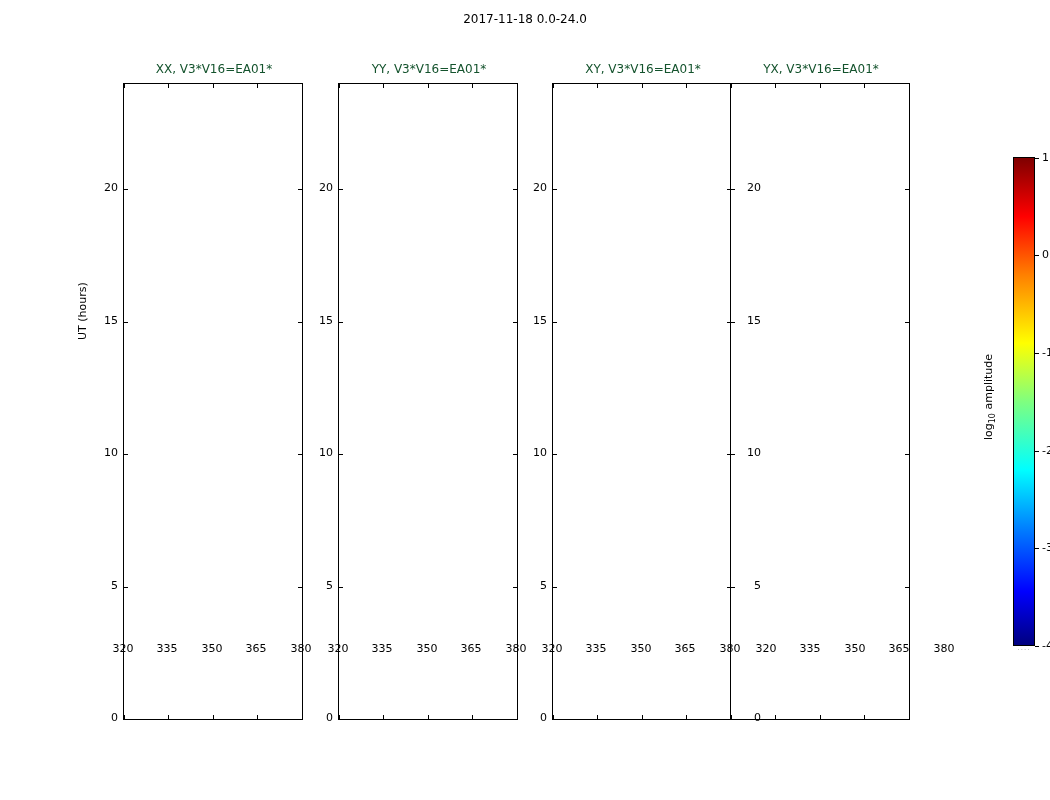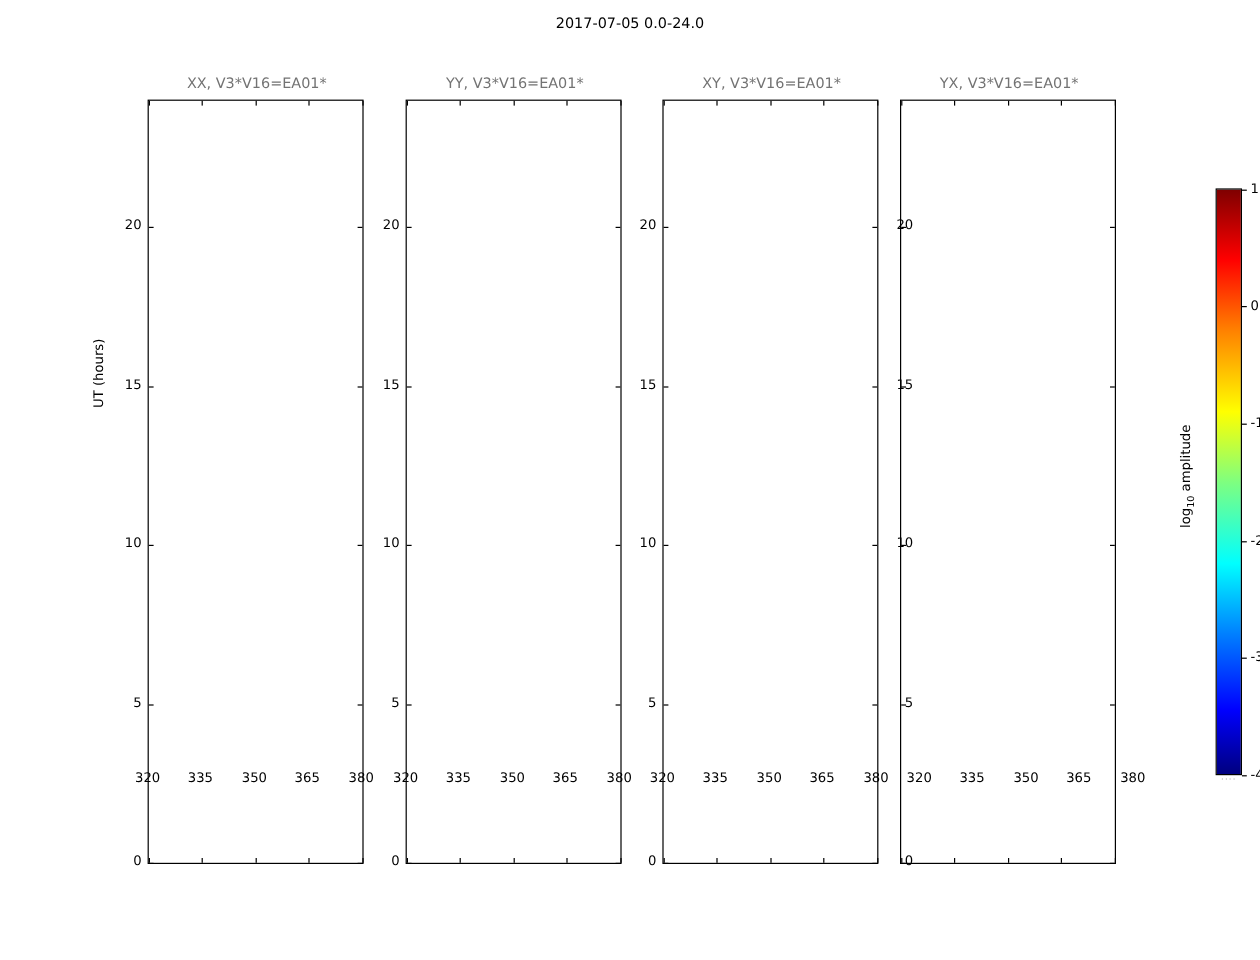--- a/index.html
+++ b/index.html
@@ -39,21 +39,21 @@
     box-sizing: border-box;
     background: #ffffff;
   }
   .panel-title {
     position: absolute;
     top: -22px;
     left: -20px;
     width: 220px;
     text-align: center;
     font-size: 12px;
-    color: #737373;
+    color: #14532d;
   }
   
   .tick-x {
     position: absolute;
     bottom: 0;
     width: 1px;
     height: 4px;
     background: #000;
   }
   .tick-x-top {
@@ -166,21 +166,21 @@
     line-height: 7px;
     letter-spacing: 1px;
   }
   sub { font-size: 8px; }
 </style>
 </head>
 <body>
 
 <div class="figure">
 
-  <div class="suptitle">2017-07-05 0.0-24.0</div>
+  <div class="suptitle">2017-11-18 0.0-24.0</div>
 
   <div class="panel" style="left:123px;">
     <div class="panel-title">XX, V3*V16=EA01*</div>
     <div class="tick-x" style="left:0px;"></div>
     <div class="tick-x" style="left:44px;"></div>
     <div class="tick-x" style="left:89px;"></div>
     <div class="tick-x" style="left:133px;"></div>
     <div class="tick-x" style="left:178px;"></div>
     <div class="tick-x-top" style="left:0px;"></div>
     <div class="tick-x-top" style="left:44px;"></div>
@@ -240,21 +240,21 @@
     <div class="tick-y" style="top:370px;"></div>
     <div class="tick-y" style="top:238px;"></div>
     <div class="tick-y" style="top:105px;"></div>
     <div class="tick-y-right" style="top:635px;"></div>
     <div class="tick-y-right" style="top:503px;"></div>
     <div class="tick-y-right" style="top:370px;"></div>
     <div class="tick-y-right" style="top:238px;"></div>
     <div class="tick-y-right" style="top:105px;"></div>
   </div>
 
-  <div class="panel" style="left:750px;">
+  <div class="panel" style="left:730px;">
     <div class="panel-title">YX, V3*V16=EA01*</div>
     <div class="tick-x" style="left:0px;"></div>
     <div class="tick-x" style="left:44px;"></div>
     <div class="tick-x" style="left:89px;"></div>
     <div class="tick-x" style="left:133px;"></div>
     <div class="tick-x" style="left:178px;"></div>
     <div class="tick-x-top" style="left:0px;"></div>
     <div class="tick-x-top" style="left:44px;"></div>
     <div class="tick-x-top" style="left:89px;"></div>
     <div class="tick-x-top" style="left:133px;"></div>

